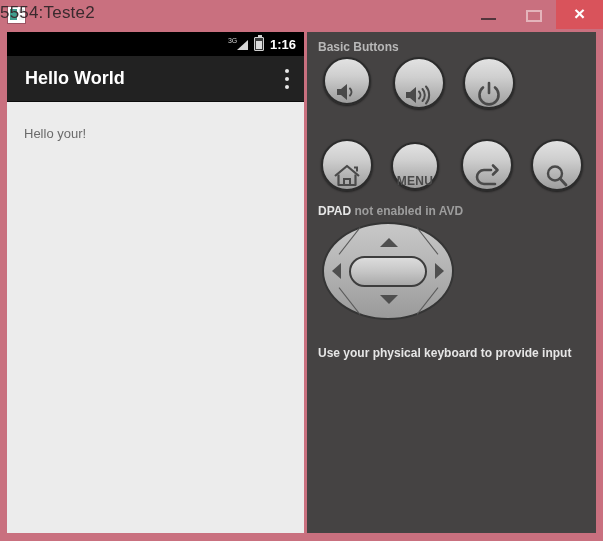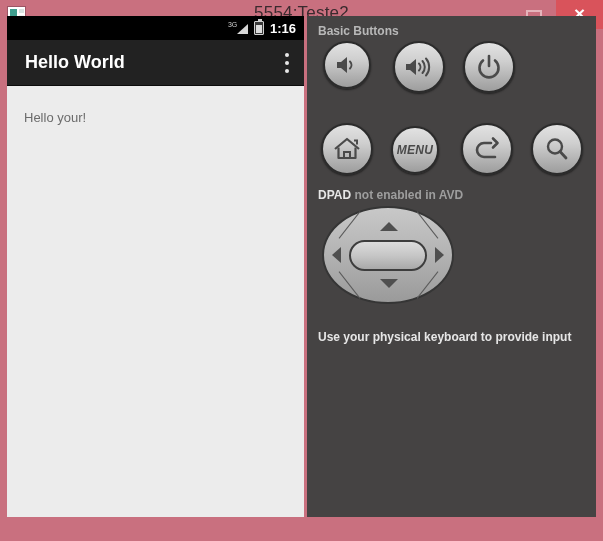--- a/index.html
+++ b/index.html
@@ -54,21 +54,20 @@
   .app-icon .ico-c {
     position: absolute;
     left: 11px; top: 8px;
     width: 5px; height: 5px;
     background: #eef3f2;
   }
   .win-title {
     position: absolute;
     left: 0; top: 3px;
     width: 603px;
-    text-align: center;
     font-size: 17px;
     color: #3a2a2e;
     letter-spacing: 0.2px;
     font-family: "Liberation Sans", "DejaVu Sans", sans-serif;
   }
   .win-buttons {
     position: absolute;
     right: 0; top: 0;
     height: 31px;
     display: flex;
@@ -105,21 +104,21 @@
     text-align: center;
     color: #ffffff;
     font-size: 19px;
     font-weight: bold;
   }
 
   
   .inner {
     position: absolute;
     left: 7px;
-    top: 16px;
+    top: 32px;
     width: 589px;
     height: 502px;
   }
 
   
   .phone {
     position: absolute;
     left: 0; top: 0;
     width: 297px;
     height: 501px;
@@ -262,23 +261,22 @@
     border: 2px solid #2b2b2b;
     box-sizing: border-box;
     box-shadow: 0 1px 2px rgba(0,0,0,0.55);
     cursor: default;
   }
   .rbtn svg { display: block; }
   .rbtn .ctr {
     position: absolute;
     left: 0; top: 0; right: 0; bottom: 0;
     display: flex;
-    align-items: center;
+    align-items: flex-end;
     justify-content: center;
-    font-style: italic;
   }
   .menu-text {
     font-size: 12px;
     font-weight: bold;
     color: #4a4a4a;
     letter-spacing: 0.3px;
     font-family: "Liberation Sans", "DejaVu Sans", sans-serif;
   }
 
   

